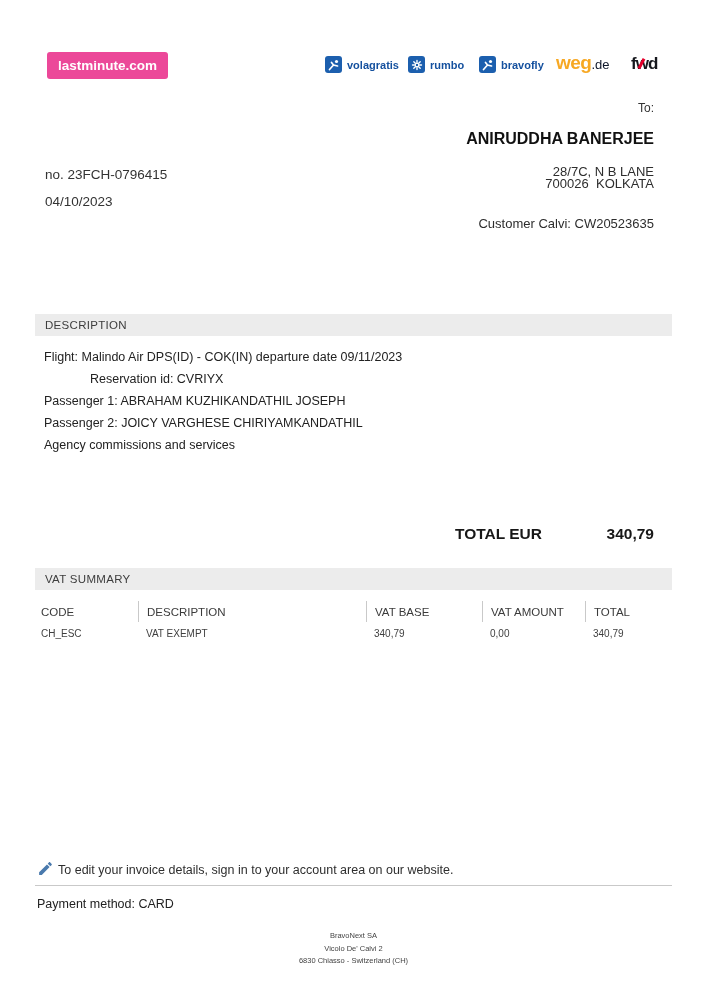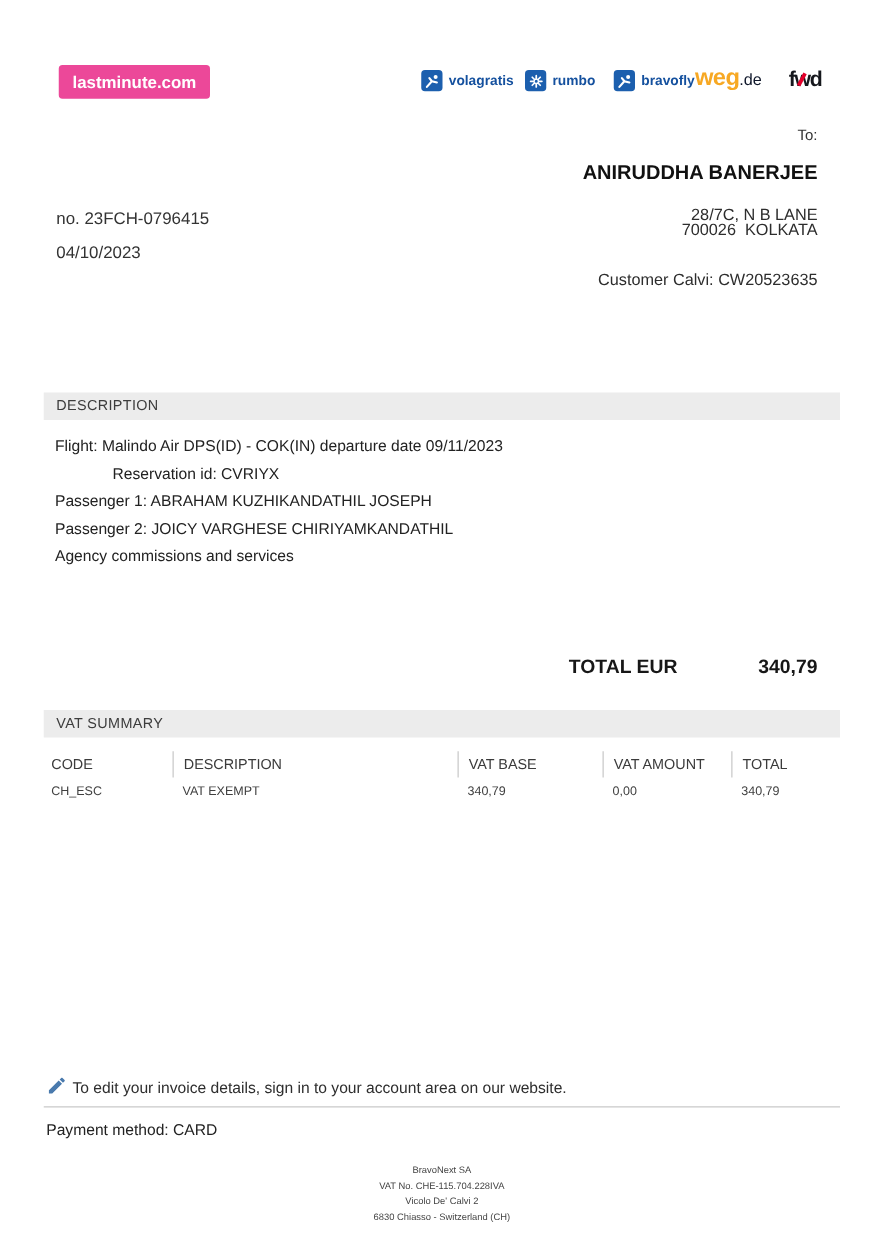--- a/index.html
+++ b/index.html
@@ -3,21 +3,21 @@
 <meta charset="utf-8">
 <style>
   * { margin:0; padding:0; box-sizing:border-box; }
   html,body { background:#fff; }
   body { font-family:"Liberation Sans","DejaVu Sans",sans-serif; }
   .page { position:relative; width:707px; height:1000px; background:#ffffff; overflow:hidden; }
 
   
   .brand-logo { position:absolute; left:47px; top:52px; height:27px; background:#ec4899;
     color:#fff; font-weight:bold; font-size:13.5px; padding:6px 11px 0 11px; border-radius:3px; }
-  .partner { position:absolute; display:flex; align-items:center; gap:5px;margin-left:12px; }
+  .partner { position:absolute; display:flex; align-items:center; gap:5px; }
   .p-icon { width:17px; height:17px; background:#1c5fae; border-radius:3px;
     display:flex; align-items:center; justify-content:center; flex:0 0 auto; }
   .p-label { font-size:11px; font-weight:bold; color:#14509e; }
   .partner-volagratis { left:325px; top:56px; }
   .partner-rumbo { left:408px; top:56px; }
   .partner-bravofly { left:479px; top:56px; }
   .weg-logo { position:absolute; left:556px; top:52px; }
   .weg-main { font-size:19px; font-weight:800; color:#f7a823; letter-spacing:-0.5px; }
   .weg-suffix { font-size:13px; color:#0f172a; }
   .fwd-logo { position:absolute; left:631px; top:54px; font-size:17px; font-weight:800;
@@ -168,18 +168,17 @@
     </svg>
   </span>
   <div class="note-text">To edit your invoice details, sign in to your account area on our website.</div>
 
   <div class="divider"></div>
 
   <div class="payment-text">Payment method: CARD</div>
 
   <div class="footer">
     <div>BravoNext SA</div>
-    <div>VAT No. CHE-115.704.228IVA</div>
     <div>Vicolo De' Calvi 2</div>
     <div>6830 Chiasso - Switzerland (CH)</div>
   </div>
 
 </div>
 
 </body></html>

